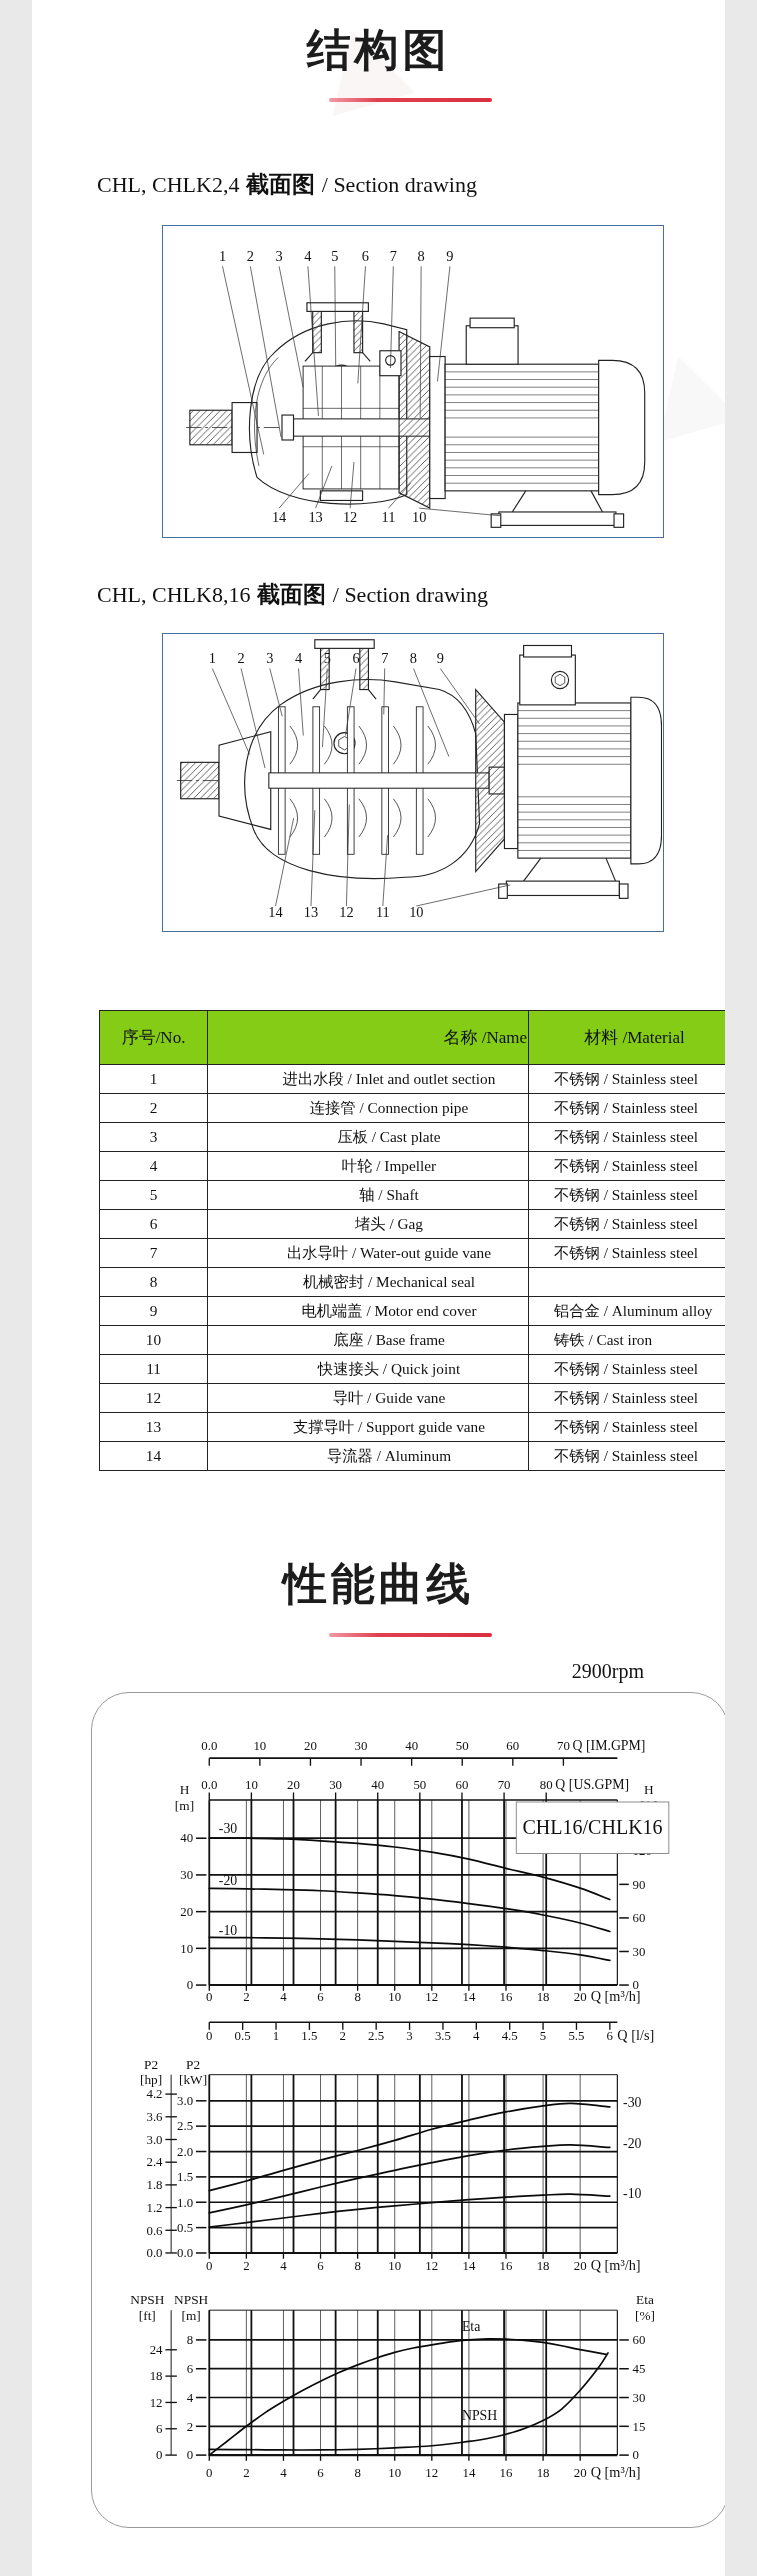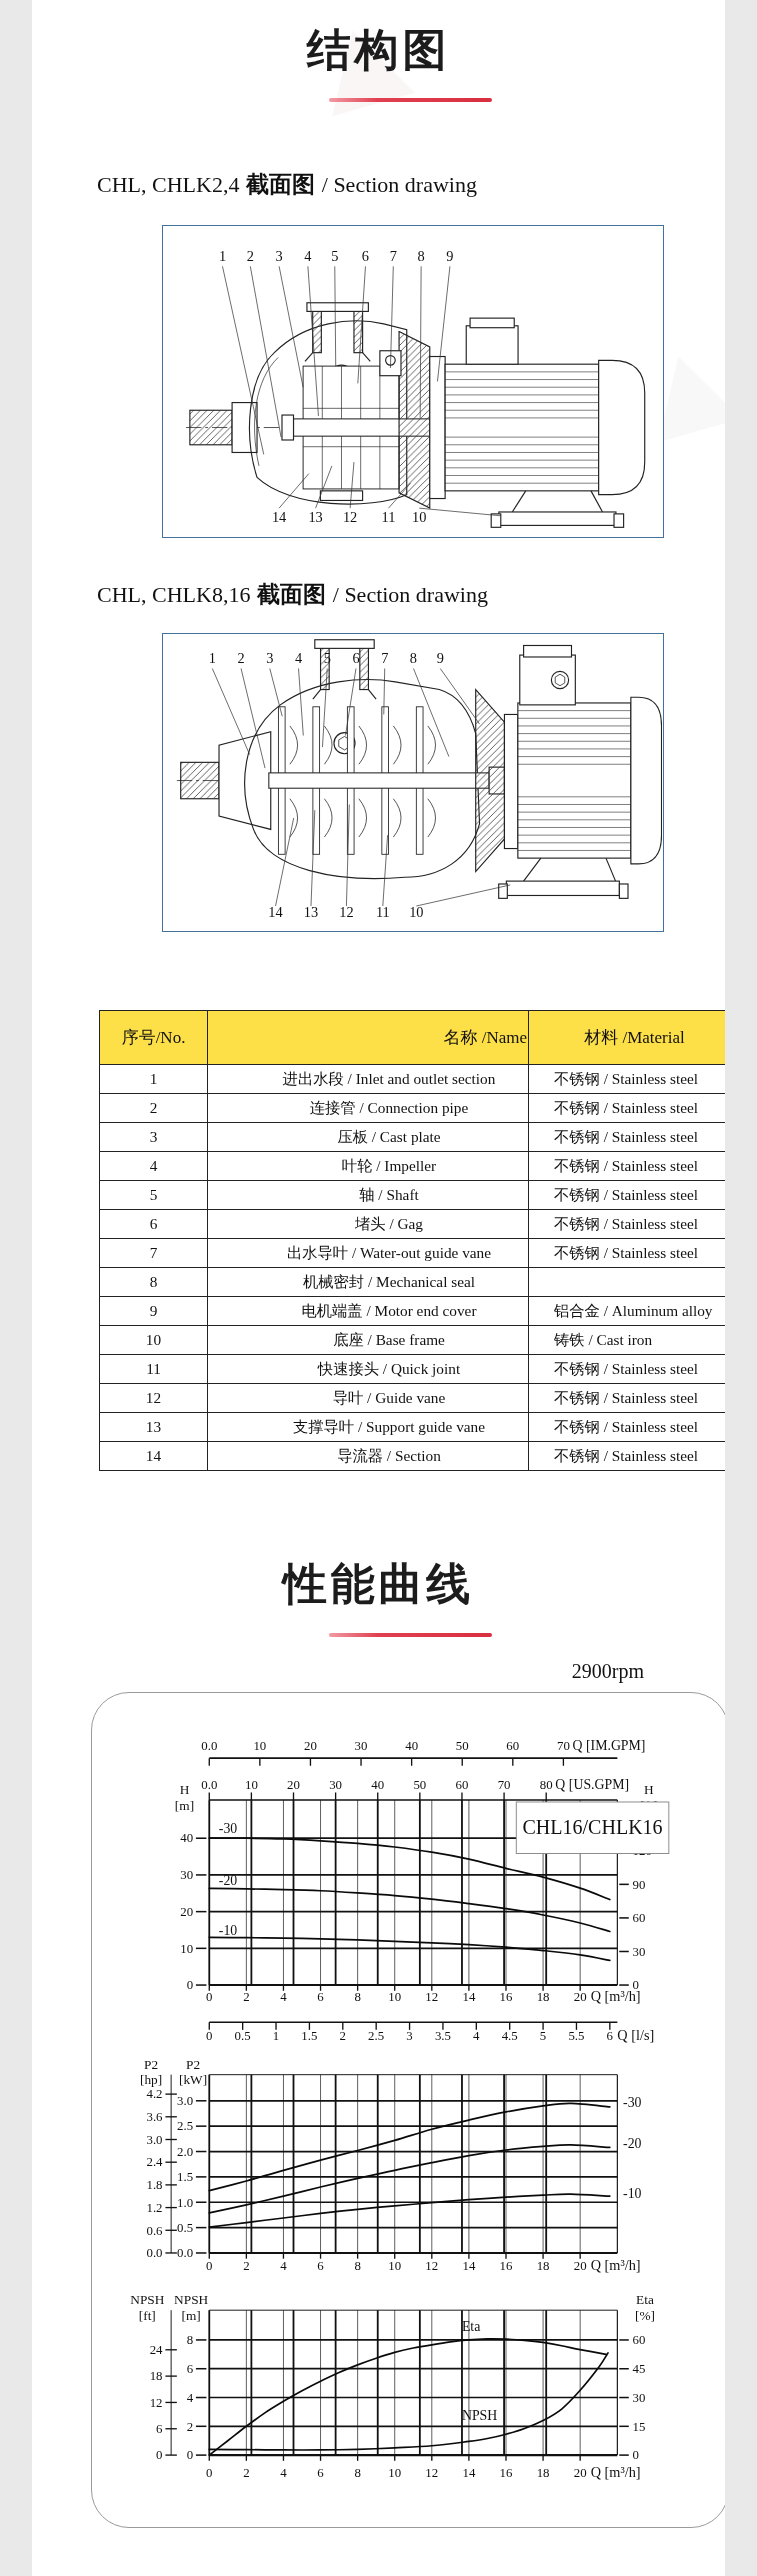--- a/index.html
+++ b/index.html
@@ -12,21 +12,21 @@
         background:linear-gradient(90deg,#f29aa4 0%,#e04050 30%,#d92f40 100%);}
   .sec-head{position:absolute;left:65px;margin:0;font-weight:normal;font-size:22px;color:#111;
         font-family:"Liberation Serif",serif;}
   .sec-head .cn{font-family:"Liberation Sans","DejaVu Sans",sans-serif;font-weight:bold;
         font-size:23px;margin:0 6.7px;}
   .draw-box{position:absolute;left:130px;width:502px;border:1.9px solid #44719b;background:#fff;box-sizing:border-box;}
   .draw-box svg{display:block;}
   .dlabel{font-family:"Liberation Serif",serif;font-size:15px;fill:#111;text-anchor:middle;}
   .mat-table{position:absolute;left:67px;top:1010px;width:636px;border-collapse:collapse;
         border:1.9px solid #222;table-layout:fixed;}
-  .mat-table th{border:1.4px solid #222;height:51px;font-weight:normal;font-size:17px;background:#fde047;}
+  .mat-table th{border:1.4px solid #222;height:51px;font-weight:normal;font-size:17px;background:#84cc16;}
   .mat-table td{border:1.4px solid #222;height:28px;font-size:15.3px;padding:0;background:#fff;}
   .col-no{width:105px;text-align:center;}
   .col-name{width:319px;text-align:center;padding-left:42px !important;}
   .col-material{width:211px;text-align:left;padding-left:25px !important;}
   .rpm{position:absolute;right:81px;top:1660px;font-size:20px;}
   .panel{position:absolute;left:59px;top:1692px;width:638px;height:836px;border:1.9px solid #9a9a9a;
         border-radius:38px;box-sizing:border-box;background:#fff;}
   #perf-svg{position:absolute;left:0;top:0;}
   #perf-svg text{font-family:"Liberation Serif",serif;fill:#111;}
   .wm{position:absolute;width:0;height:0;border-left:43px solid transparent;
@@ -327,21 +327,21 @@
           <td class="col-name">导叶 / Guide vane</td>
           <td class="col-material">不锈钢 / Stainless steel</td>
         </tr>
         <tr>
           <td class="col-no">13</td>
           <td class="col-name">支撑导叶 / Support guide vane</td>
           <td class="col-material">不锈钢 / Stainless steel</td>
         </tr>
         <tr>
           <td class="col-no">14</td>
-          <td class="col-name">导流器 / Section</td>
+          <td class="col-name">导流器 / Aluminum</td>
           <td class="col-material">不锈钢 / Stainless steel</td>
         </tr>
       </tbody>
   </table>
 
   <h1 class="big-title" style="top:1555px;">性能曲线</h1>
   <div class="divider" style="top:1633px;"></div>
 
   <div class="rpm">2900rpm</div>
 

